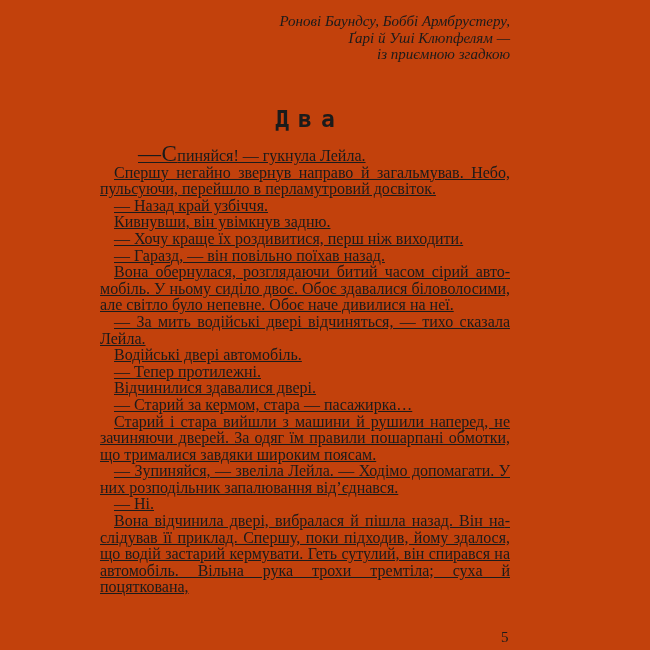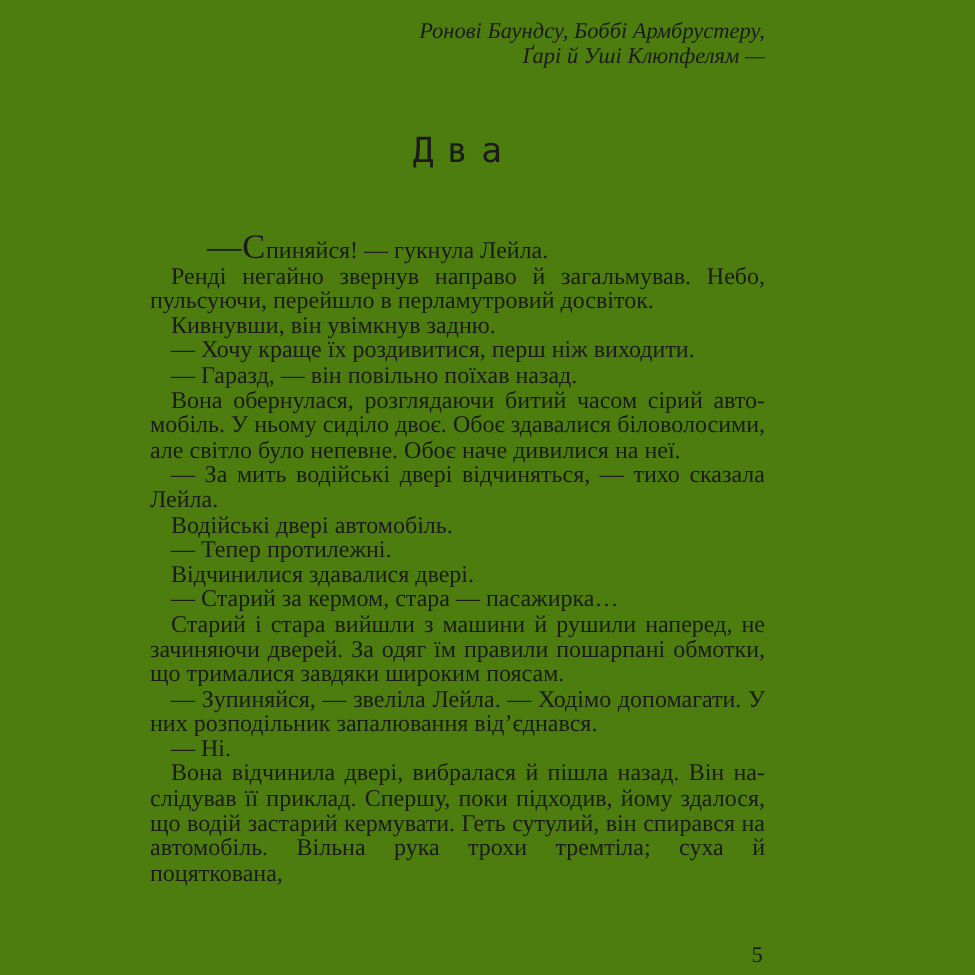--- a/index.html
+++ b/index.html
@@ -4,57 +4,58 @@
 <style>
   html, body {
     margin: 0;
     padding: 0;
     background: #ffffff;
   }
   .page {
     position: relative;
     width: 650px;
     height: 650px;
-    background: #4d7c0f;
+    background: #c2410c;
     overflow: hidden;
     color: #1b1b1b;
     font-family: "Liberation Serif", serif;
   }
   .dedication {
     position: absolute;
     top: 13px;
     right: 140px;
     text-align: right;
     font-style: italic;
     font-size: 15px;
     line-height: 16.5px;
     white-space: nowrap;
   }
   .chapter-title {
     position: absolute;
-    top: 89px;
+    top: 107px;
     left: 100px;
     width: 410px;
     margin: 0;
     text-align: center;
     font-family: "DejaVu Sans Mono", monospace;
-    font-weight: normal;
+    font-weight: bold;
     font-size: 23px;
     letter-spacing: 9px;
     text-indent: 9px; 
     line-height: 1.1;
   }
   .body-text {
     position: absolute;
-    top: 156px;
+    top: 145px;
     left: 100px;
     width: 410px;
     font-size: 16px;
     line-height: 16.6px;
     text-align: justify;
+    text-decoration: underline;
   }
   .body-text p {
     margin: 0;
     padding: 0;
     text-indent: 14px;
   }
   .body-text p.opening {
     text-indent: 38px;
   }
   .lead-chars {
@@ -71,27 +72,29 @@
   }
 </style>
 </head>
 <body>
 
 <div class="page">
 
   <div class="dedication">
     <div>Ронові Баундсу, Боббі Армбрустеру,</div>
     <div>Ґарі й Уші Клюпфелям —</div>
+    <div>із приємною згадкою</div>
   </div>
 
   <h1 class="chapter-title">Два</h1>
 
   <div class="body-text">
     <p class="opening"><span class="lead-chars">—С</span><span>пиняйся! — гукнула Лейла.</span></p>
-    <p>Ренді негайно звернув направо й загальмував. Небо, пульсуючи, перейшло в перламутровий досвіток.</p>
+    <p>Спершу негайно звернув направо й загальмував. Небо, пульсуючи, перейшло в перламутровий досвіток.</p>
+    <p>— Назад край узбіччя.</p>
     <p>Кивнувши, він увімкнув задню.</p>
     <p>— Хочу краще їх роздивитися, перш ніж виходити.</p>
     <p>— Гаразд, — він повільно поїхав назад.</p>
     <p>Вона обернулася, розглядаючи битий часом сірий авто­мобіль. У ньому сиділо двоє. Обоє здавалися біловолосими, але світло було непевне. Обоє наче дивилися на неї.</p>
     <p>— За мить водійські двері відчиняться, — тихо сказала Лейла.</p>
     <p>Водійські двері автомобіль.</p>
     <p>— Тепер протилежні.</p>
     <p>Відчинилися здавалися двері.</p>
     <p>— Старий за кермом, стара — пасажирка…</p>
     <p>Старий і стара вийшли з машини й рушили наперед, не зачиняючи дверей. За одяг їм правили пошарпані обмотки, що трималися завдяки широким поясам.</p>

